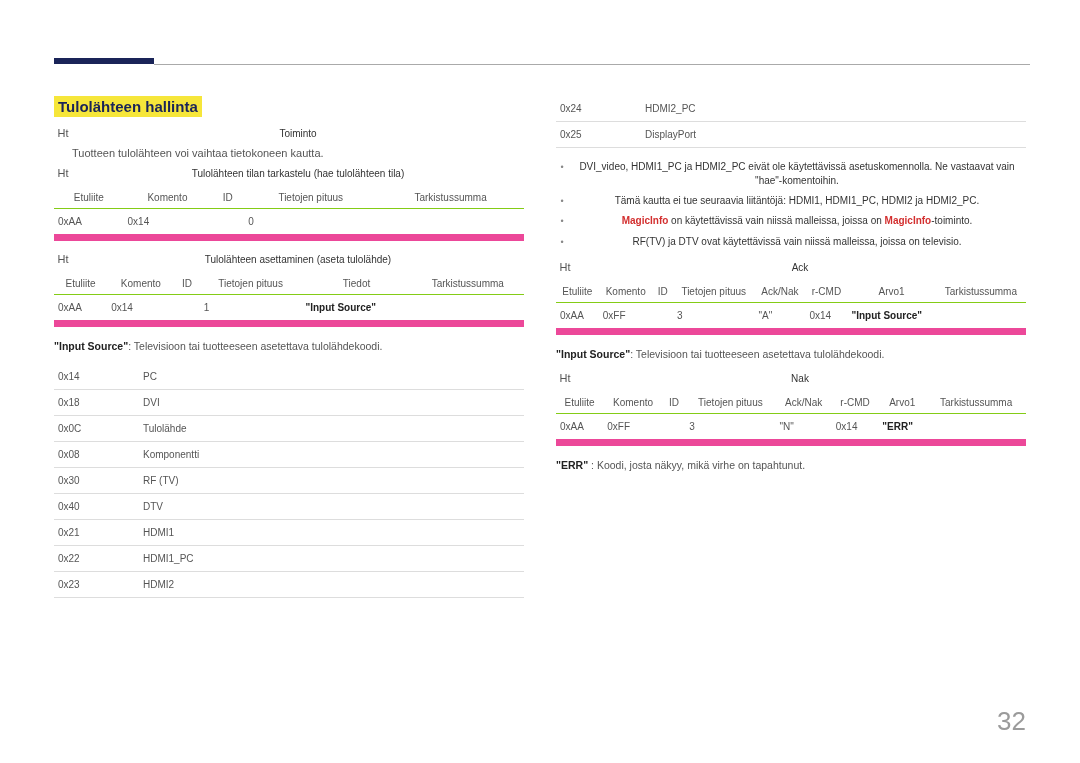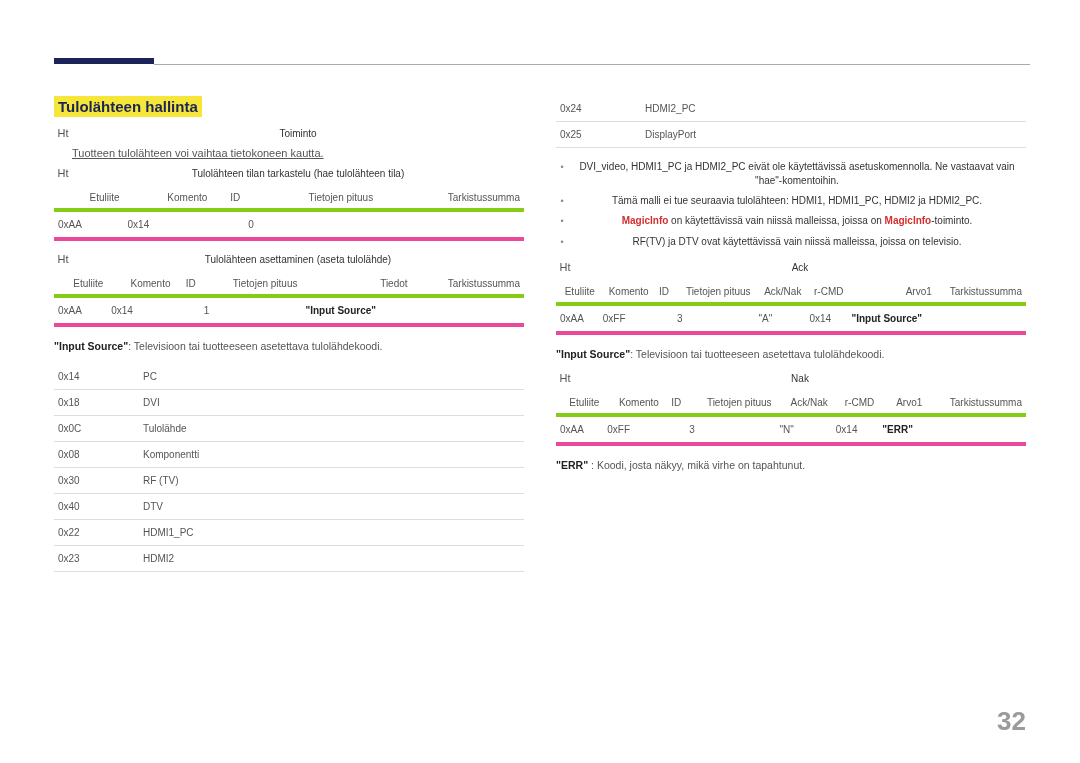--- a/index.html
+++ b/index.html
@@ -64,57 +64,56 @@
     font-size: 9px;
     color: #888;
     line-height: 1.6;
   }
   .bullet-text { font-size: 10px; flex: 1; line-height: 1.4; }
   .subtext {
     font-size: 11px;
     margin-left: 18px;
     margin-bottom: 8px;
     color: #555;
-    text-decoration: underline;
   }
   table {
     width: 100%;
     border-collapse: collapse;
     font-size: 10px;
     margin-bottom: 12px;
   }
   th {
-    text-align: right;
+    text-align: center;
     font-weight: normal;
     color: #555;
     padding: 5px 4px;
-    border-bottom: 4px solid #84cc16;
+    border-bottom: 1px solid #84cc16;
     vertical-align: top;
   }
   td {
     padding: 7px 4px;
-    border-bottom: 4px solid #ec4899;
+    border-bottom: 7px solid #ec4899;
     color: #555;
     vertical-align: top;
   }
   .desc {
     font-size: 10.5px;
     color: #555;
     margin-bottom: 10px;
     line-height: 1.4;
   }
   .red { color: #d32f2f; font-weight: bold; }
   .bold { font-weight: bold; color: #222; }
   .page-num {
     position: absolute;
     right: 54px;
     bottom: 26px;
     font-size: 26px;
     color: #9b9b9b;
-    font-weight: 700;
+    font-weight: 400;
   }
   .tbl-narrow td { border-bottom: 1px solid #ddd; }
 </style>
 </head>
 <body>
 
 <div class="page-mark"></div>
 <div class="hr-top"></div>
 
 <div class="left-col">
@@ -200,20 +199,24 @@
         </tr>
     <tr>
           <td>0x30</td>
           <td>RF (TV)</td>
         </tr>
     <tr>
           <td>0x40</td>
           <td>DTV</td>
         </tr>
     <tr>
+          <td>0x21</td>
+          <td>HDMI1</td>
+        </tr>
+    <tr>
           <td>0x22</td>
           <td>HDMI1_PC</td>
         </tr>
     <tr>
           <td>0x23</td>
           <td>HDMI2</td>
         </tr>
   </tbody>
     </table>
 </div>
@@ -232,21 +235,21 @@
         </tr>
   </tbody>
     </table>
 
   <div class="bullet-line">
       <span class="bullet-sm">•</span>
       <span class="bullet-text" style="font-size:10px">DVI_video, HDMI1_PC ja HDMI2_PC eivät ole käytettävissä asetuskomennolla. Ne vastaavat vain "hae"-komentoihin.</span>
     </div>
   <div class="bullet-line">
       <span class="bullet-sm">•</span>
-      <span class="bullet-text" style="font-size:10px">Tämä malli ei tue seuraavia tulolähteen: HDMI1, HDMI1_PC, HDMI2 ja HDMI2_PC.</span>
+      <span class="bullet-text" style="font-size:10px">Tämä kautta ei tue seuraavia liitäntöjä: HDMI1, HDMI1_PC, HDMI2 ja HDMI2_PC.</span>
     </div>
   <div class="bullet-line">
       <span class="bullet-sm">•</span>
       <span class="bullet-text" style="font-size:10px">
     <span class="red">MagicInfo</span><span> on käytettävissä vain niissä malleissa, joissa on </span><span class="red">MagicInfo</span><span>-toiminto.</span>
   </span>
     </div>
   <div class="bullet-line" style="margin-bottom:12px">
       <span class="bullet-sm">•</span>
       <span class="bullet-text" style="font-size:10px">RF(TV) ja DTV ovat käytettävissä vain niissä malleissa, joissa on televisio.</span>

